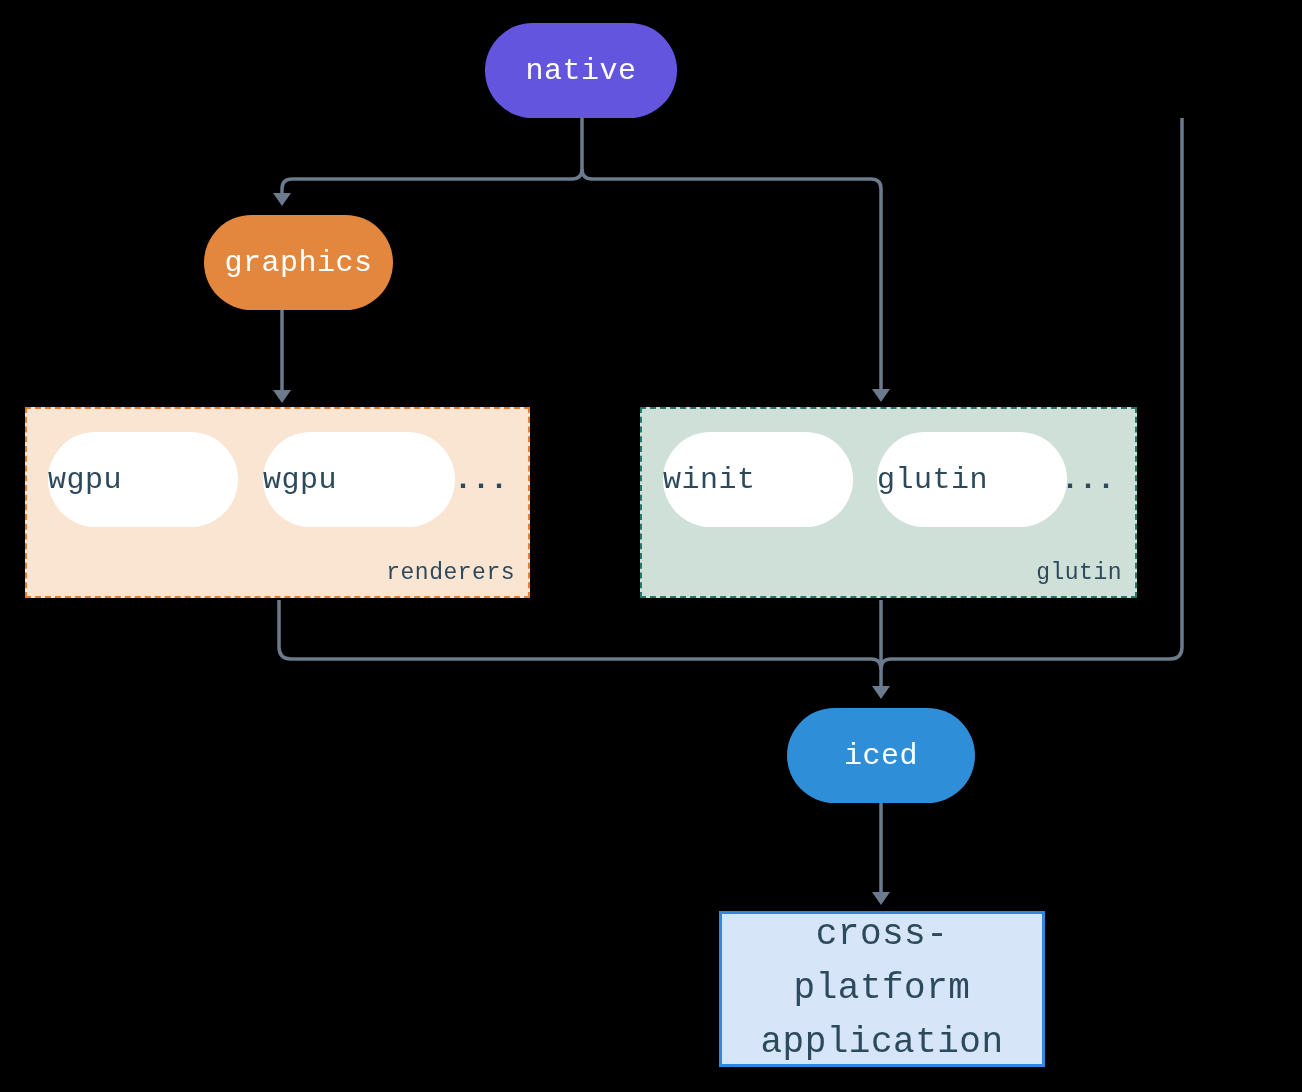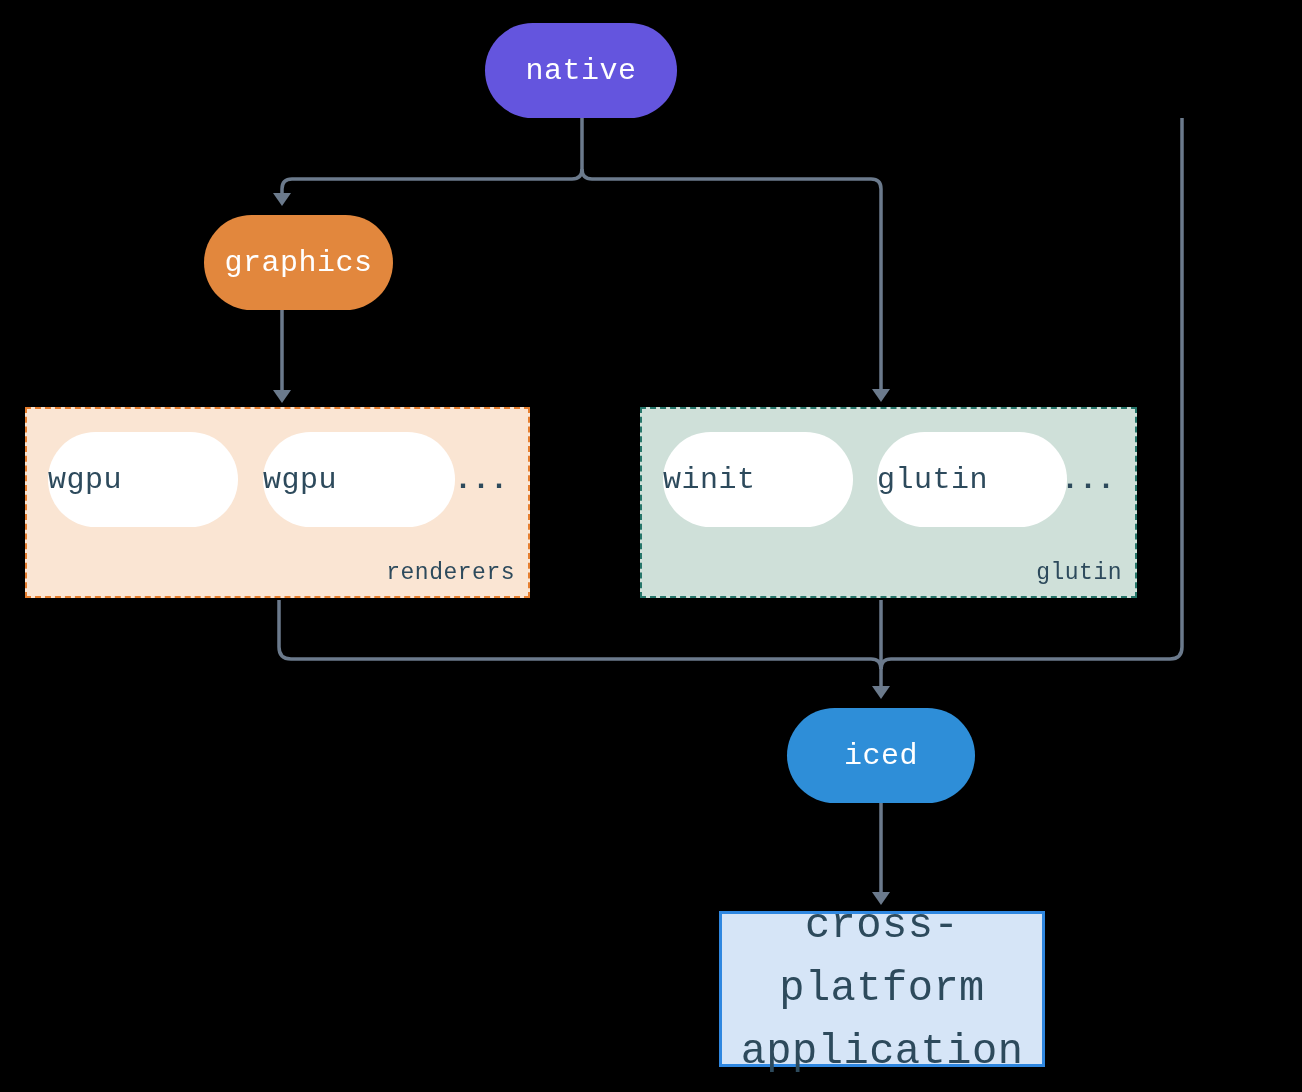--- a/index.html
+++ b/index.html
@@ -43,21 +43,21 @@
   .group-label {
     position:absolute; right:13px; bottom:10px; font-size:23px; color:var(--dark-text); letter-spacing:0.5px;
   }
 
   .app-box {
     position:absolute; left:719px; top:911px; width:326px; height:156px;
     background:var(--app-bg); border:3px solid var(--app-border);
     display:flex; align-items:center; justify-content:center;
   }
   .app-box .app-label {
-    font-size:42px; line-height:1.5; color:var(--dark-text); text-align:center; width:300px; letter-spacing:0.5px;
+    font-size:36px; line-height:1.5; color:var(--dark-text); text-align:center; width:300px; letter-spacing:0.5px;
   }
 
   svg.edges { position:absolute; left:0; top:0; pointer-events:none; }
   .edge  { stroke:var(--connector); stroke-width:3.5; fill:none; stroke-linejoin:round; }
   .arrow { fill:var(--connector); stroke:none; }
 </style>
 </head>
 <body>
 
 <div id="canvas">

